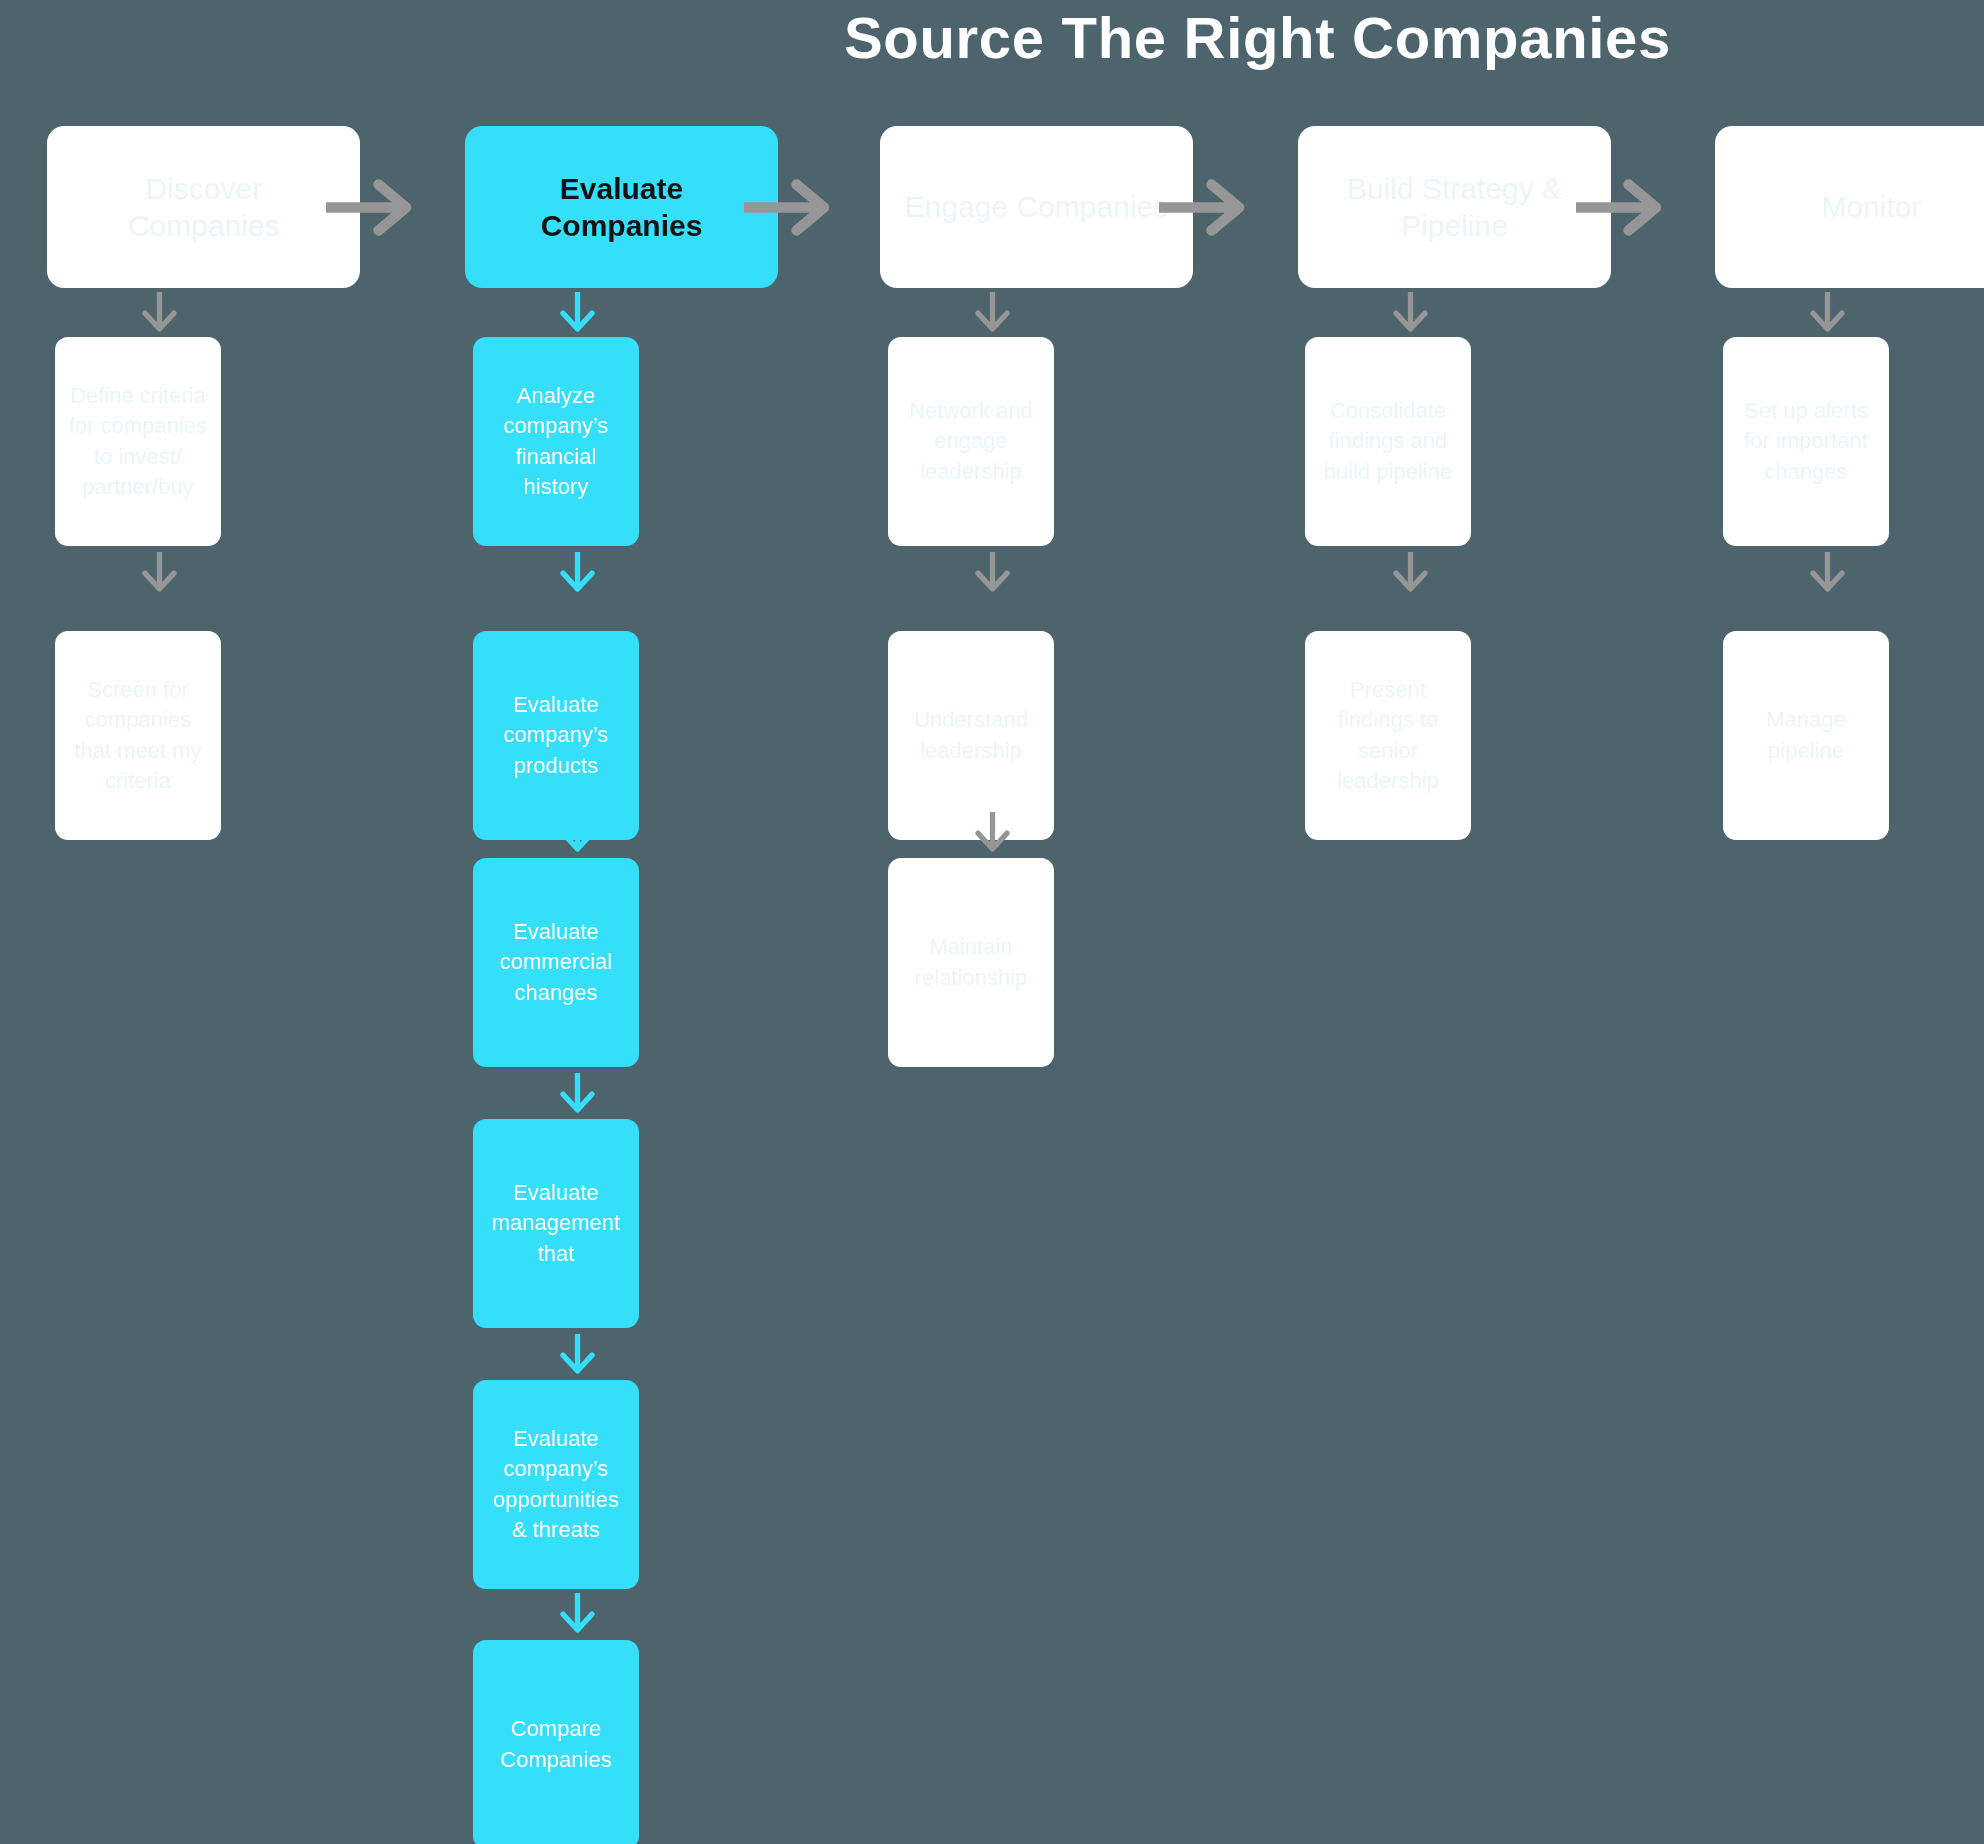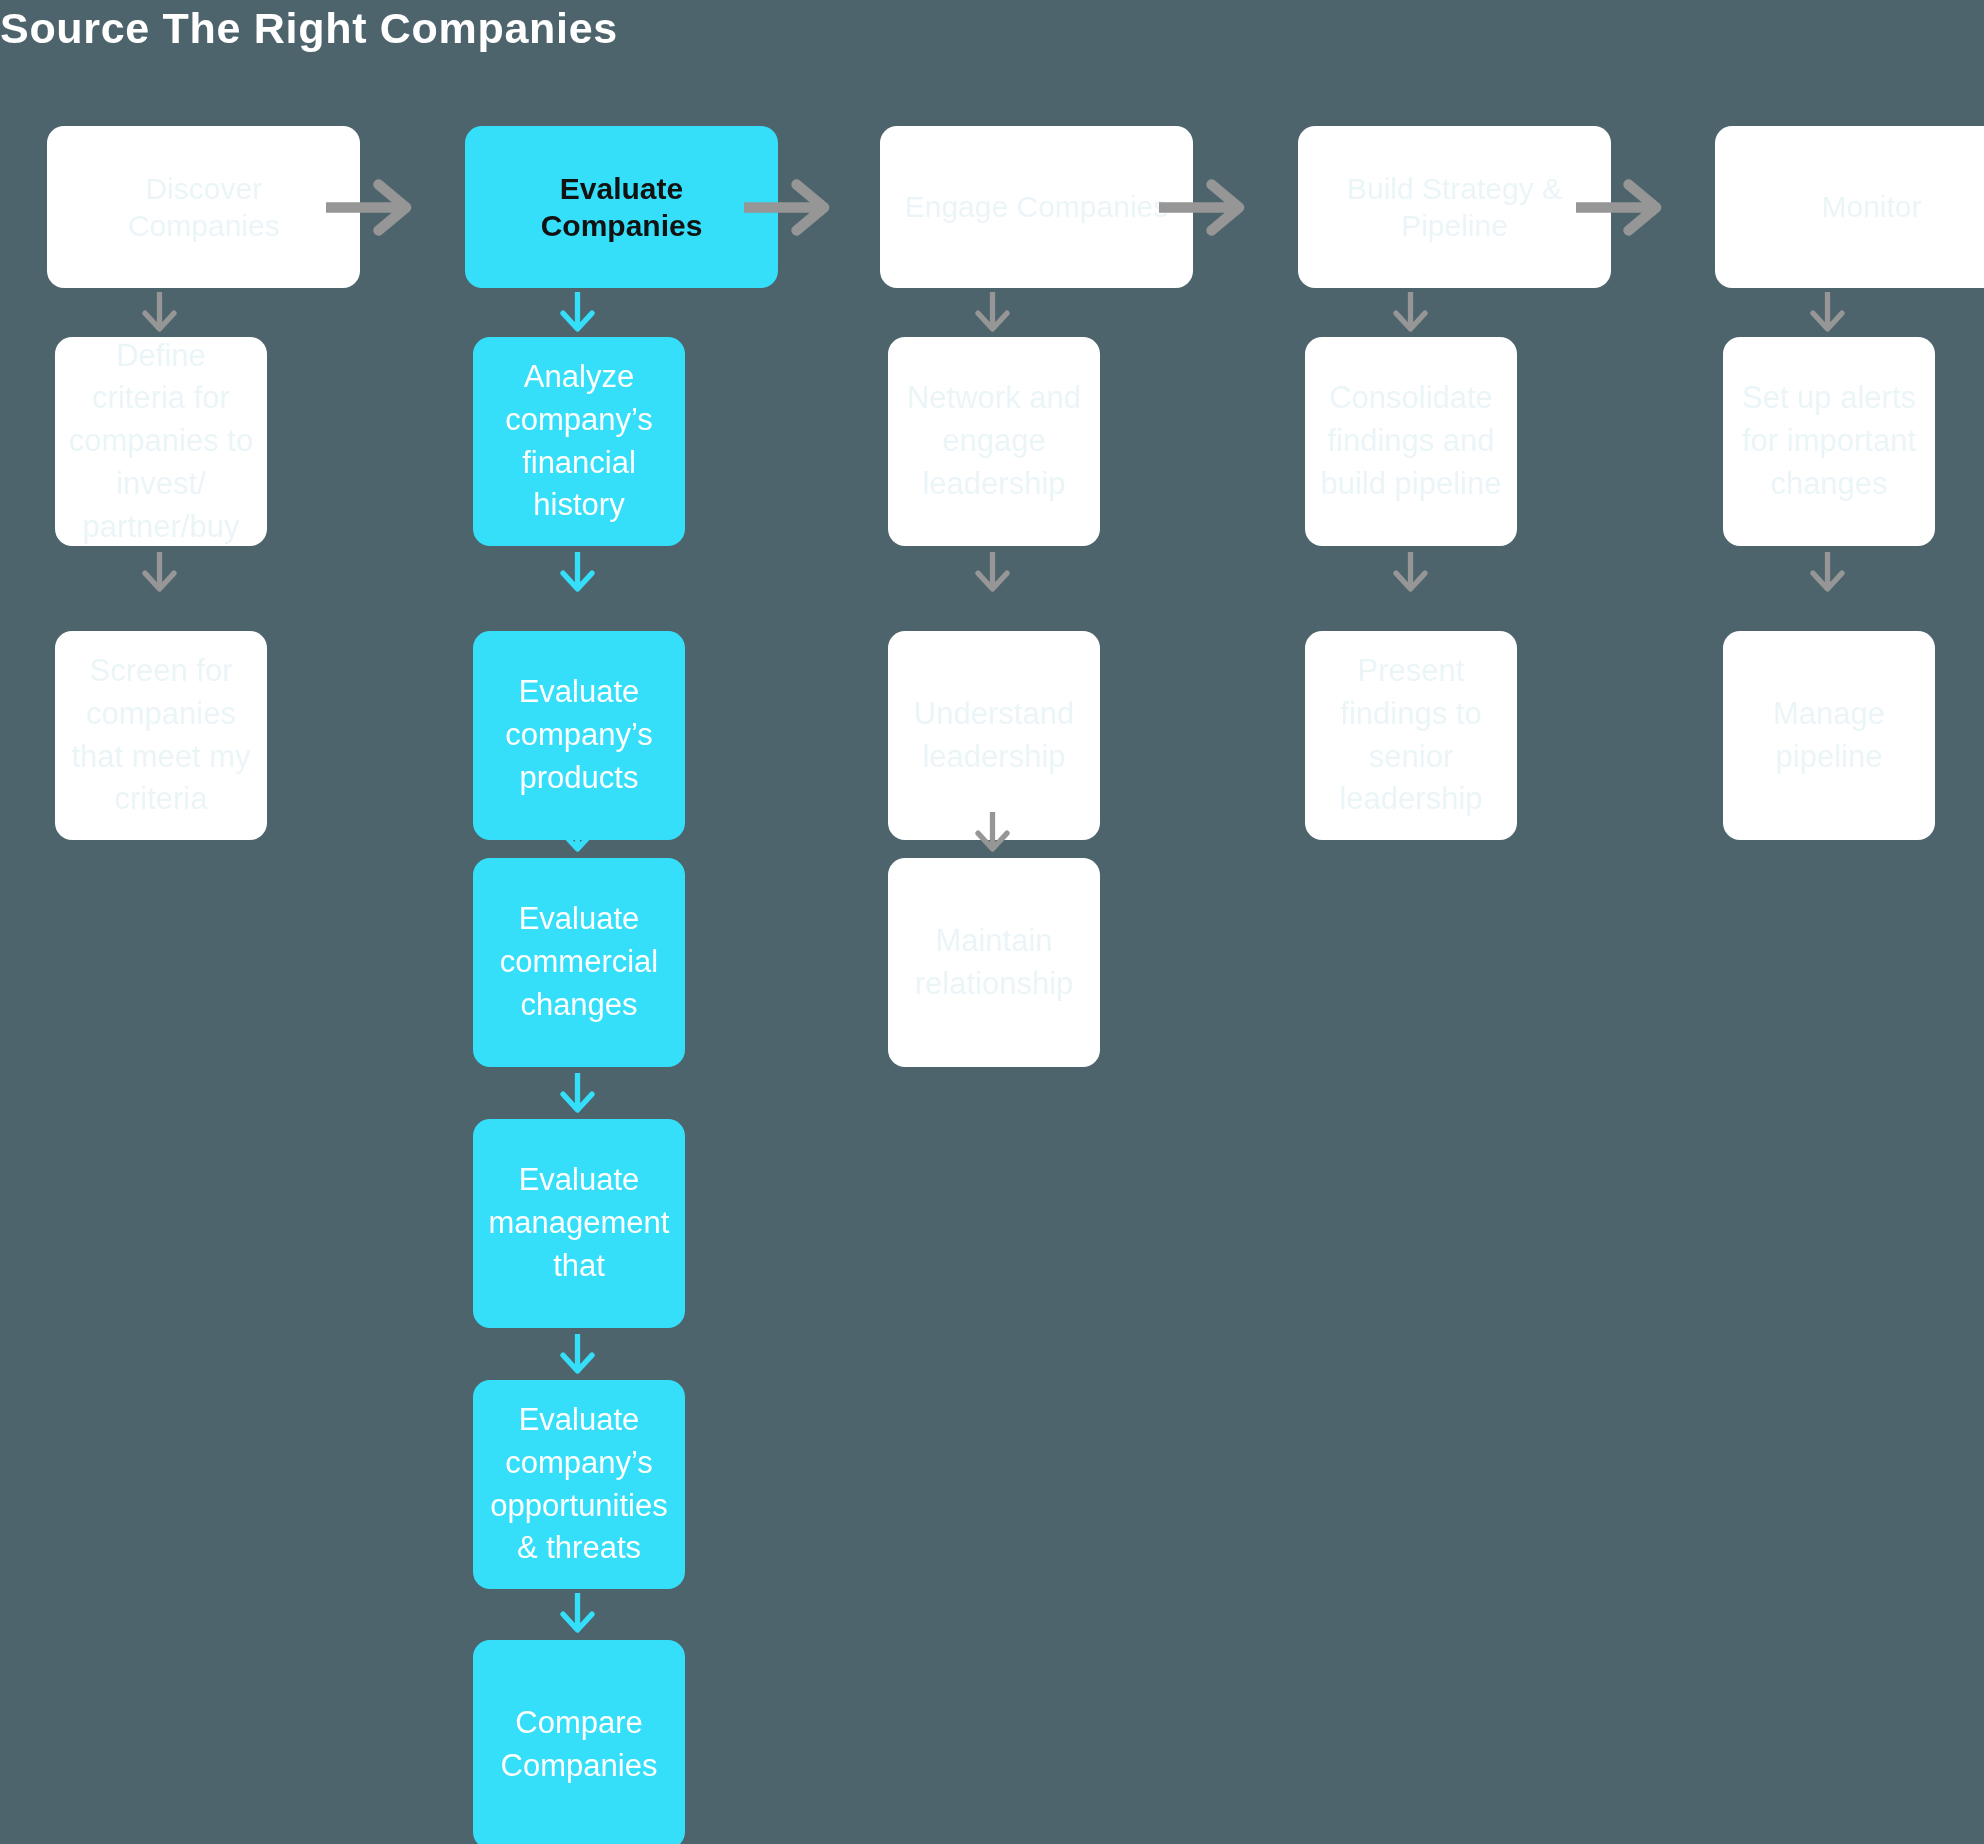--- a/index.html
+++ b/index.html
@@ -5,33 +5,33 @@
   html,body { margin:0; padding:0; }
   body {
     width:1985px; height:1845px;
     background:#4e646c;
     font-family:"Liberation Sans", sans-serif;
     position:relative;
     overflow:hidden;
   }
   .title {
     position:absolute; top:0; left:0; width:1671px;
-    text-align:left;
-    font-size:43px; font-weight:700; color:#ffffff;
+    text-align:right;
+    font-size:58px; font-weight:700; color:#ffffff;
     padding-top:3.9px; letter-spacing:0.7px;
   }
   .card {
     position:absolute;
     border-radius:17px;
     display:flex; align-items:center; justify-content:center;
     text-align:center;
     box-sizing:border-box;
   }
   .header-card { width:313px; height:162px; top:126px; font-size:30px; line-height:1.25; padding:0 19.6px;margin-left:44px; }
-  .step-card   { width:212px; height:209px; font-size:31px; line-height:1.38; padding:0 10.5px; }
+  .step-card   { width:166px; height:209px; font-size:22px; line-height:1.38; padding:0 10.5px;border-radius:13px; }
   .white  { background:#ffffff; }
   .accent { background:#35dffa; }
   .header-card.white  { color:#ebf5f8; font-weight:500; }
   .header-card.accent { color:#121212; font-weight:700; }
   .step-card.white  { color:#ebf5f8; font-weight:400; }
   .step-card.accent { color:#ffffff; font-weight:500; }
 
   
   .cx1{left:3.3px}    .cx2{left:421px}  .cx3{left:836px} .cx4{left:1254px} .cx5{left:1671px}
   .sx1{left:55px}   .sx2{left:473px}  .sx3{left:888px} .sx4{left:1305px} .sx5{left:1723px}

